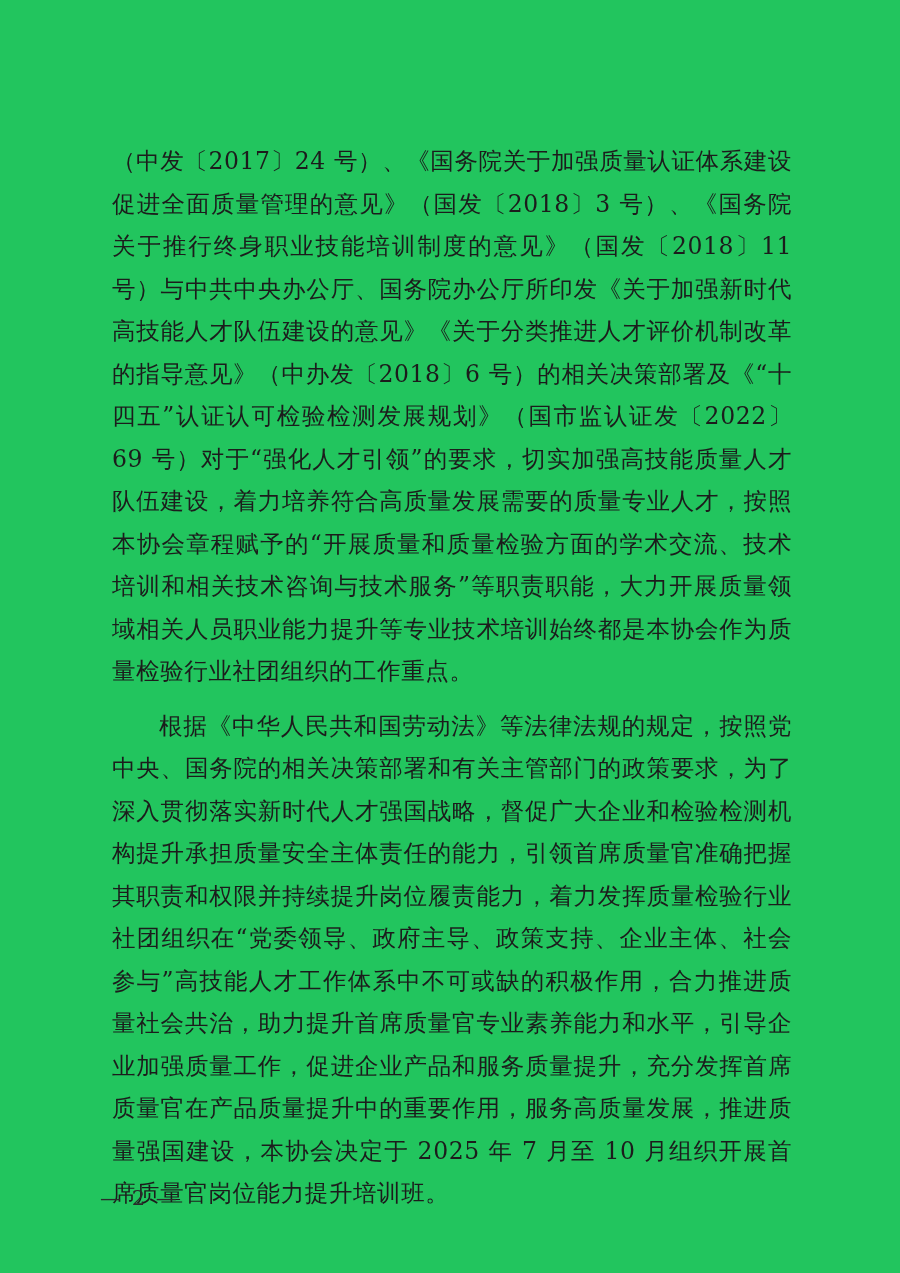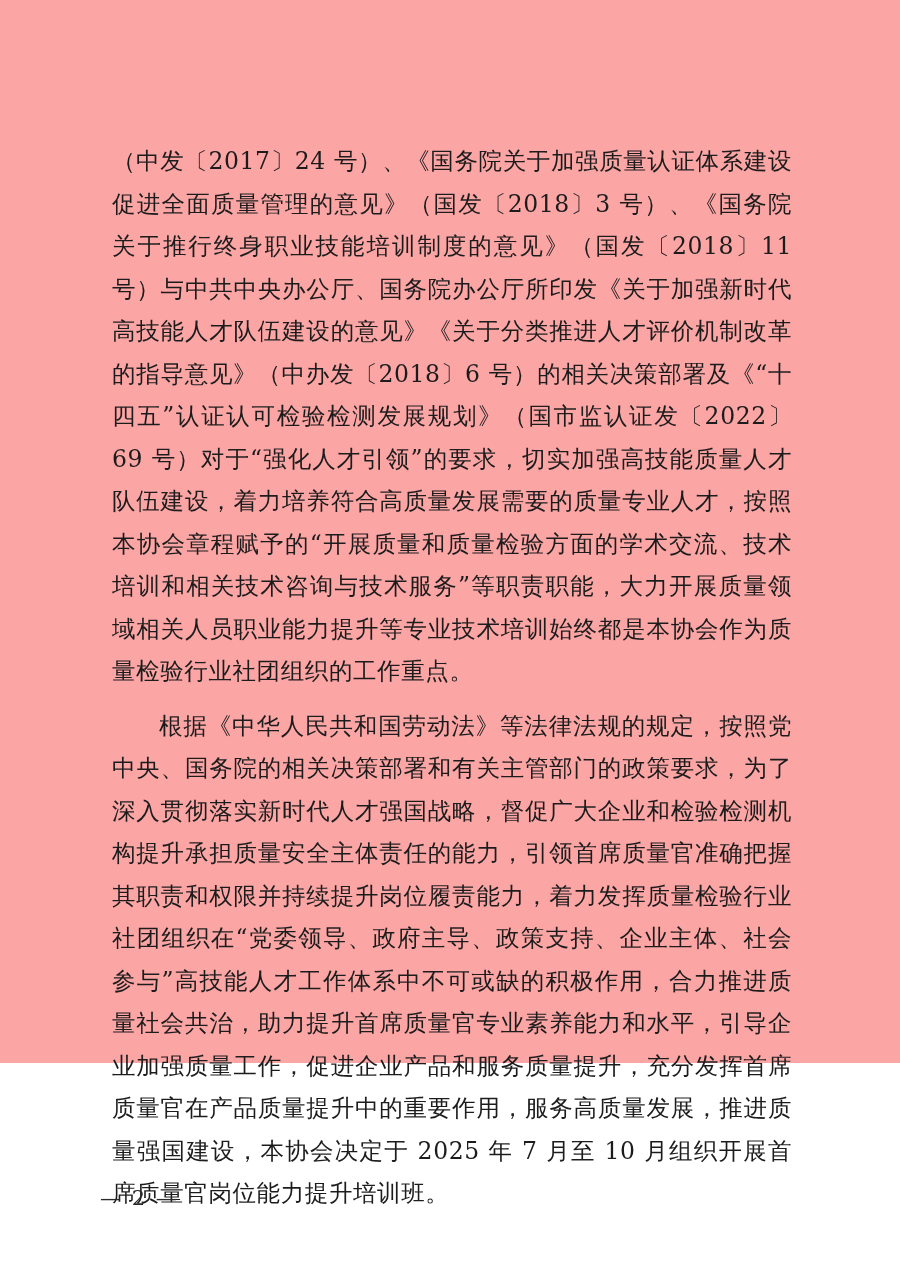--- a/index.html
+++ b/index.html
@@ -13,22 +13,22 @@
     font-family: "DejaVu Serif", "Liberation Serif", serif;
     color: #1a1a1a;
     position: relative;
     overflow: hidden;
   }
   .page {
     position: absolute;
     left: 0;
     top: 0;
     width: 900px;
-    height: 1063px;
-    background: #fca5a5;
+    height: 1273px;
+    background: #22c55e;
   }
   .content {
     position: absolute;
     left: 112px;
     top: 140px;
     width: 680px;
   }
   .para {
     font-size: 23.5px;
     line-height: 42.5px;

